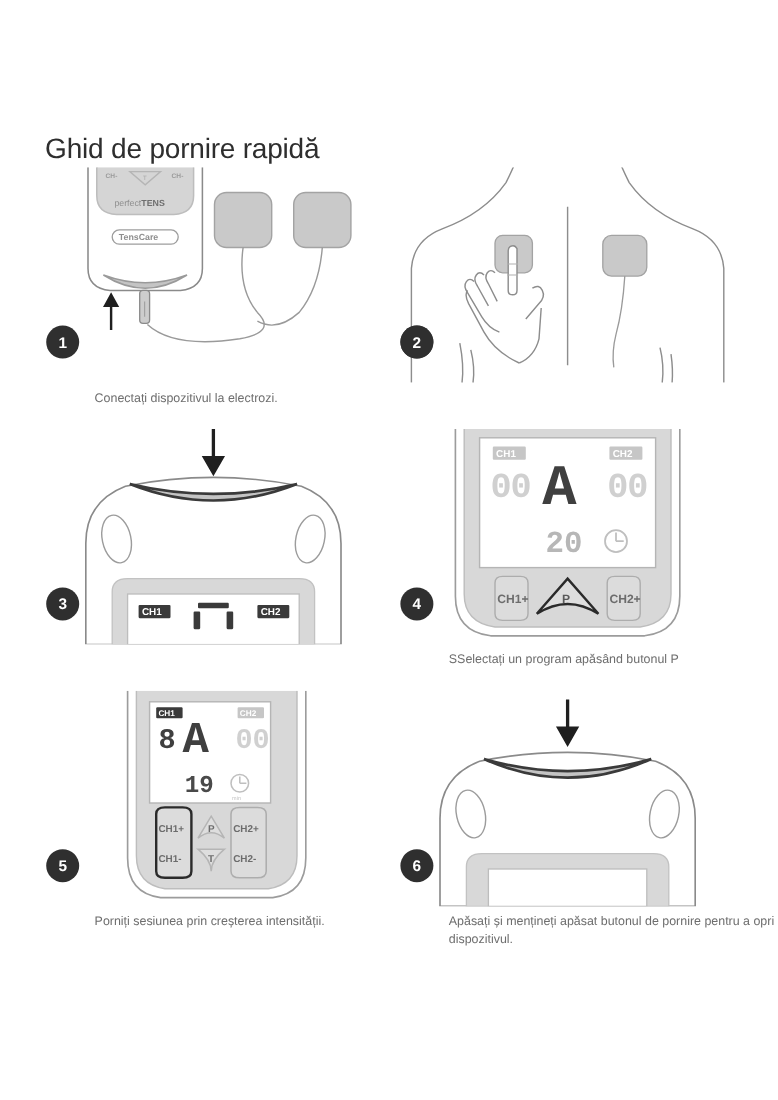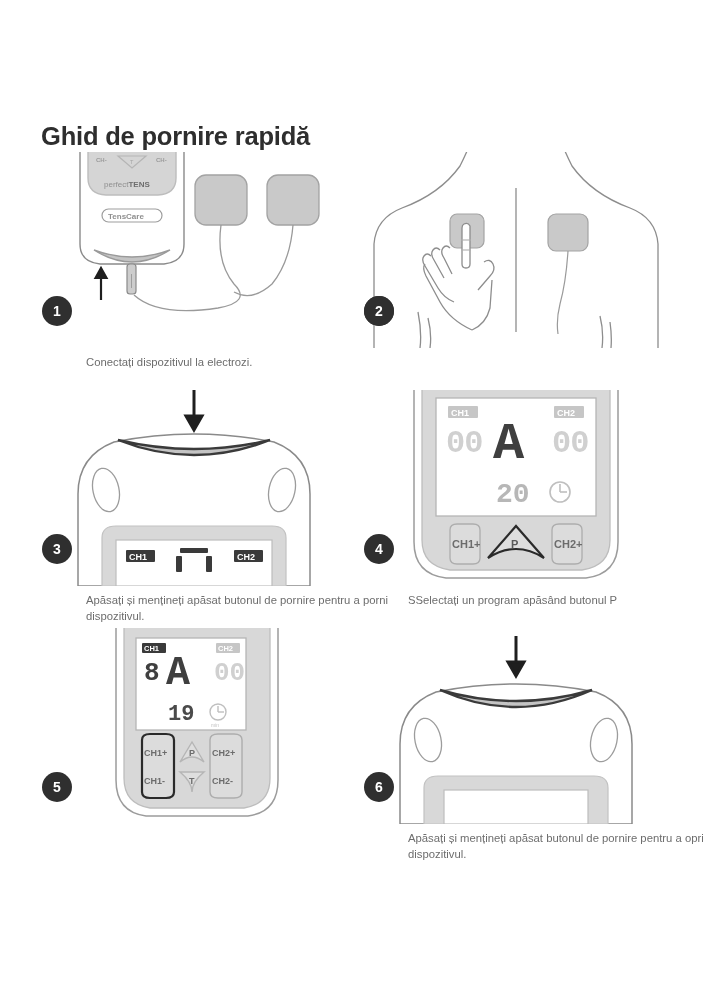--- a/index.html
+++ b/index.html
@@ -20,21 +20,21 @@
     left: 0; top: 0;
     width: 707px;
     height: 1000px;
     background: #fff;
   }
   .title {
     position: absolute;
     left: 41px;
     top: 122px;
     font-size: 25.5px;
-    font-weight: bold;
+    font-weight: normal;
     color: #2e2e2e;
     letter-spacing: -0.2px;
   }
 
   
   .grid {
     position: absolute;
     left: 38px;
     top: 152px;
     width: 634px;
@@ -209,21 +209,20 @@
           <g fill="#3a3a3a">
             <rect x="142" y="158" width="28" height="5" rx="1"></rect>
             <rect x="138" y="166" width="6" height="16" rx="1"></rect>
             <rect x="168" y="166" width="6" height="16" rx="1"></rect>
           </g>
           </svg>
           <div></div>
 
         <div class="badge">3</div>
       </div>
-      <div class="caption">Apăsați și mențineți apăsat butonul de pornire pentru a porni dispozitivul.</div>
     </div>
 
     <div class="cell col-r row-2">
       <div class="figure">
         <svg width="312" height="196" viewBox="0 0 312 196" fill="none">
 
           <path d="M62 -20 L62 150 Q62 176 90 180 L222 180 Q250 176 250 150 L250 -20 Z" fill="#d8d8d8" stroke="#bdbdbd" stroke-width="1.3"></path>
           <path d="M54 -20 L54 152 Q54 184 86 188 L226 188 Q258 184 258 152 L258 -20 Z" fill="none" stroke="#9c9c9c" stroke-width="1.5"></path>
 
           <rect x="76" y="8" width="160" height="118" fill="#ffffff" stroke="#b5b5b5" stroke-width="1.3"></rect>
@@ -289,20 +288,21 @@
           <text x="174" y="156" fill="#6c6c6c" font-size="9" font-weight="bold" font-family="Liberation Sans, sans-serif">CH2-</text>
 
           <path d="M142 134 L154 114 L166 134 Q154 124 142 134 Z" fill="#dedede" stroke="#b5b5b5" stroke-width="1.4"></path>
           <text x="151" y="128" fill="#6c6c6c" font-size="9" font-weight="bold" font-family="Liberation Sans, sans-serif">P</text>
 
           <path d="M142 144 L166 144 Q154 154 154 164 Q154 154 142 144 Z" fill="#dedede" stroke="#b5b5b5" stroke-width="1.4"></path>
           <text x="151" y="156" fill="#6c6c6c" font-size="9" font-weight="bold" font-family="Liberation Sans, sans-serif">T</text>
         </svg>
         <div class="badge">5</div>
       </div>
+      <div class="caption">Porniți sesiunea prin creșterea intensității.</div>
     </div>
 
     <div class="cell col-r row-3">
       <div class="figure">
         <svg width="312" height="196" viewBox="0 0 312 196" fill="none">
           <g stroke="#1f1f1f" stroke-width="3" fill="#1f1f1f">
             <line x1="156" y1="8" x2="156" y2="40"></line>
             <path d="M148 34 L156 48 L164 34 Z"></path>
           </g>
           <g stroke="#8a8a8a" stroke-width="1.5" fill="#ffffff">

